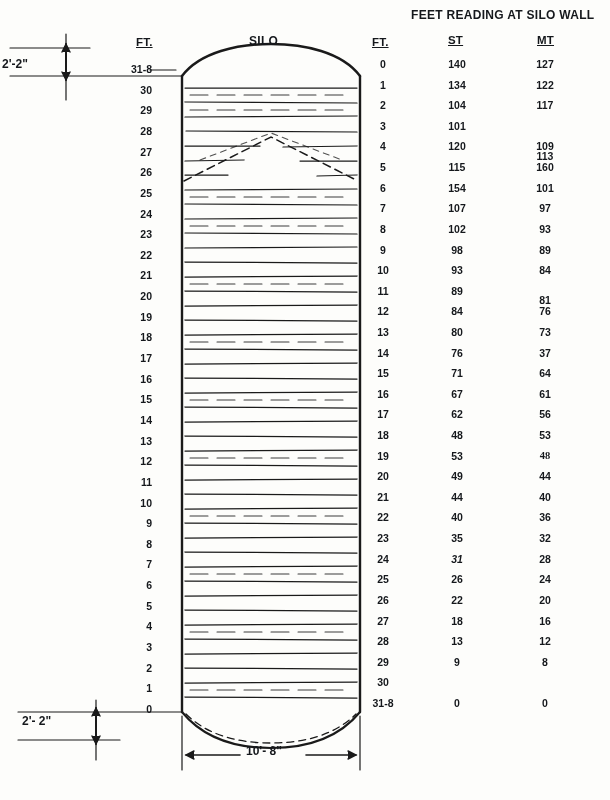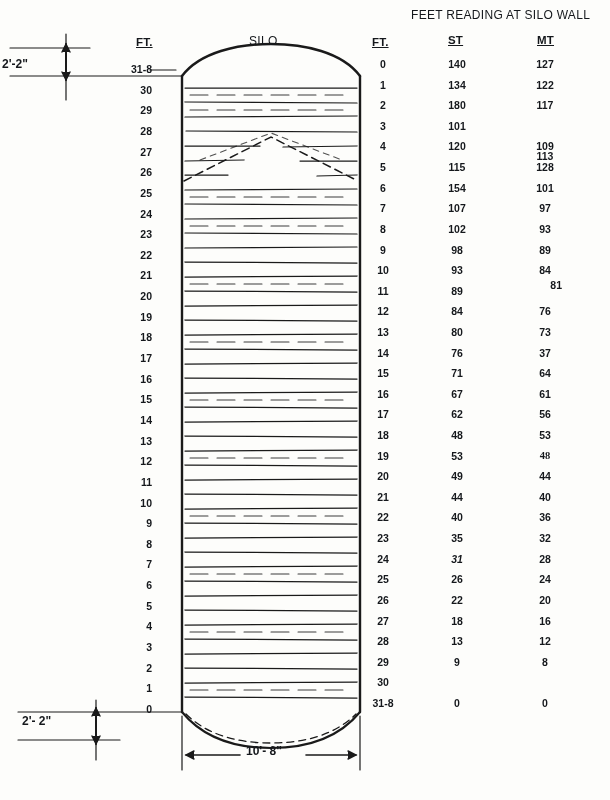--- a/index.html
+++ b/index.html
@@ -31,21 +31,21 @@
     white-space: nowrap;
     letter-spacing: 0.2px;
   }
   .lbl-hdr {
     font-size: 11.5px;
     font-weight: bold;
     text-decoration: underline;
   }
   .title {
     font-size: 12px;
-    font-weight: normal;
+    font-weight: bold;
     letter-spacing: 0.3px;
   }
   .scale-num {
     position: absolute;
     font-size: 10.5px;
     font-weight: bold;
     text-align: right;
     width: 26px;
     color: #15181c;
   }
@@ -239,37 +239,37 @@
         <div class="col-num" style="left: 440px; top: 58px;">140</div>
         <div class="col-num" style="left: 528px; top: 58px;">127</div>
       </div>
       <div>
         <div class="col-num" style="left: 366px; top: 78.6129px;">1</div>
         <div class="col-num" style="left: 440px; top: 78.6129px;">134</div>
         <div class="col-num" style="left: 528px; top: 78.6129px;">122</div>
       </div>
       <div>
         <div class="col-num" style="left: 366px; top: 99.2258px;">2</div>
-        <div class="col-num" style="left: 440px; top: 99.2258px;">180</div>
+        <div class="col-num" style="left: 440px; top: 99.2258px;">104</div>
         <div class="col-num" style="left: 528px; top: 99.2258px;">117</div>
       </div>
       <div>
         <div class="col-num" style="left: 366px; top: 119.839px;">3</div>
         <div class="col-num" style="left: 440px; top: 119.839px;">101</div>
         <div class="col-num" style="left: 528px; top: 110px; margin-top: 40px;">113</div>
       </div>
       <div>
         <div class="col-num" style="left: 366px; top: 140.452px;">4</div>
         <div class="col-num" style="left: 440px; top: 140.452px;">120</div>
         <div class="col-num" style="left: 528px; top: 140.452px;">109</div>
       </div>
       <div>
         <div class="col-num" style="left: 366px; top: 161.065px;">5</div>
         <div class="col-num" style="left: 440px; top: 161.065px;">115</div>
-        <div class="col-num" style="left: 528px; top: 161.065px;">128</div>
+        <div class="col-num" style="left: 528px; top: 161.065px;">160</div>
       </div>
       <div>
         <div class="col-num" style="left: 366px; top: 181.677px;">6</div>
         <div class="col-num" style="left: 440px; top: 181.677px;">154</div>
         <div class="col-num" style="left: 528px; top: 181.677px;">101</div>
       </div>
       <div>
         <div class="col-num" style="left: 366px; top: 202.29px;">7</div>
         <div class="col-num" style="left: 440px; top: 202.29px;">107</div>
         <div class="col-num" style="left: 528px; top: 202.29px;">97</div>
@@ -285,21 +285,21 @@
         <div class="col-num" style="left: 528px; top: 243.516px;">89</div>
       </div>
       <div>
         <div class="col-num" style="left: 366px; top: 264.129px;">10</div>
         <div class="col-num" style="left: 440px; top: 264.129px;">93</div>
         <div class="col-num" style="left: 528px; top: 264.129px;">84</div>
       </div>
       <div>
         <div class="col-num" style="left: 366px; top: 284.742px;">11</div>
         <div class="col-num" style="left: 440px; top: 284.742px;">89</div>
-        <div class="col-num" style="left: 528px; top: 279px; text-align: right;">81</div>
+        <div class="col-num" style="left: 528px; top: 294px;">81</div>
       </div>
       <div>
         <div class="col-num" style="left: 366px; top: 305.355px;">12</div>
         <div class="col-num" style="left: 440px; top: 305.355px;">84</div>
         <div class="col-num" style="left: 528px; top: 305.355px;">76</div>
       </div>
       <div>
         <div class="col-num" style="left: 366px; top: 325.968px;">13</div>
         <div class="col-num" style="left: 440px; top: 325.968px;">80</div>
         <div class="col-num" style="left: 528px; top: 325.968px;">73</div>

